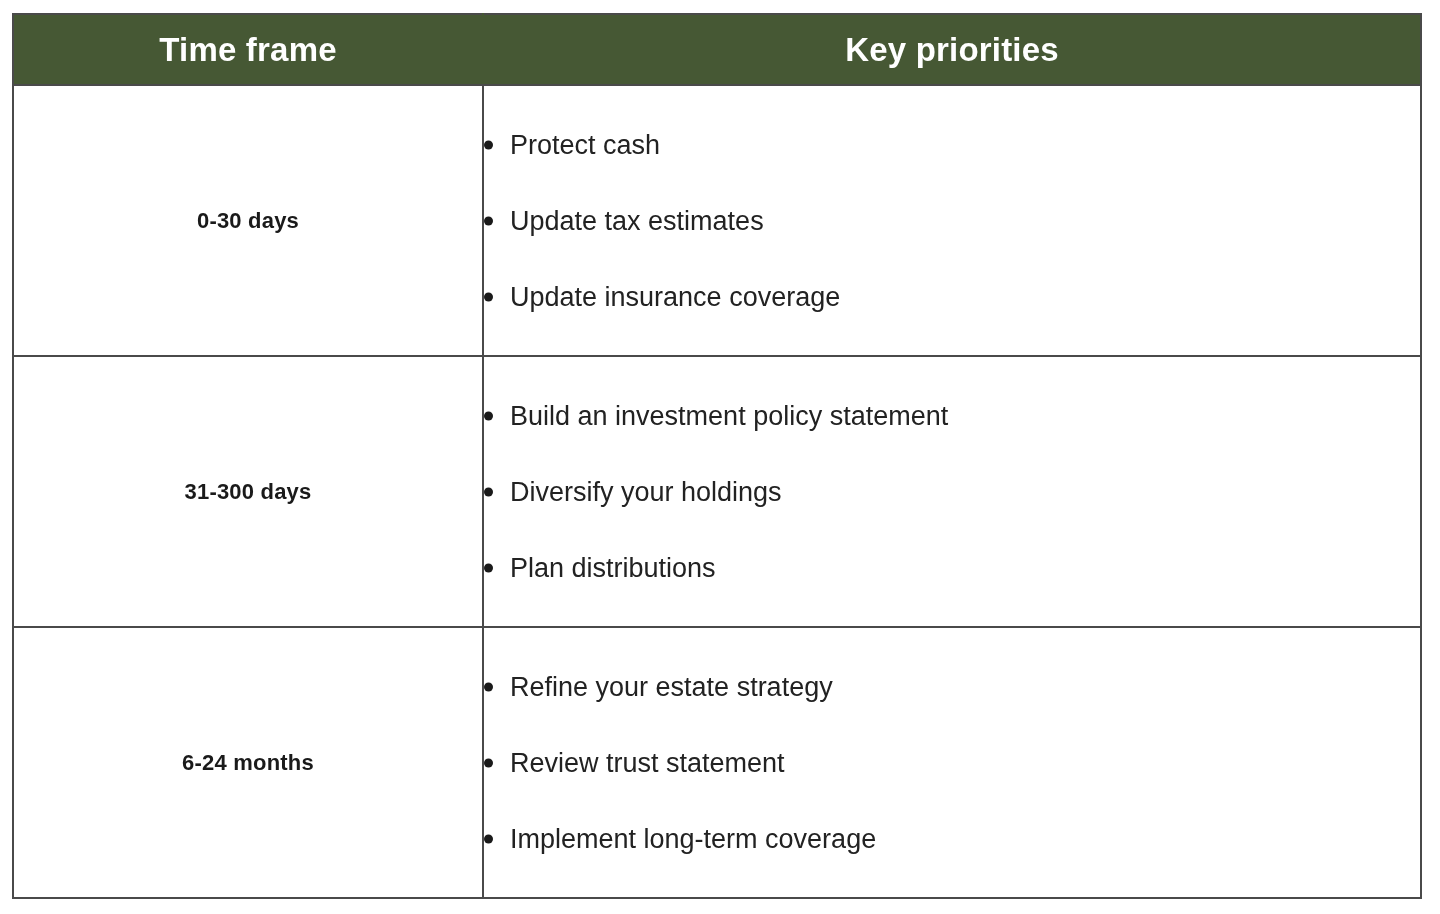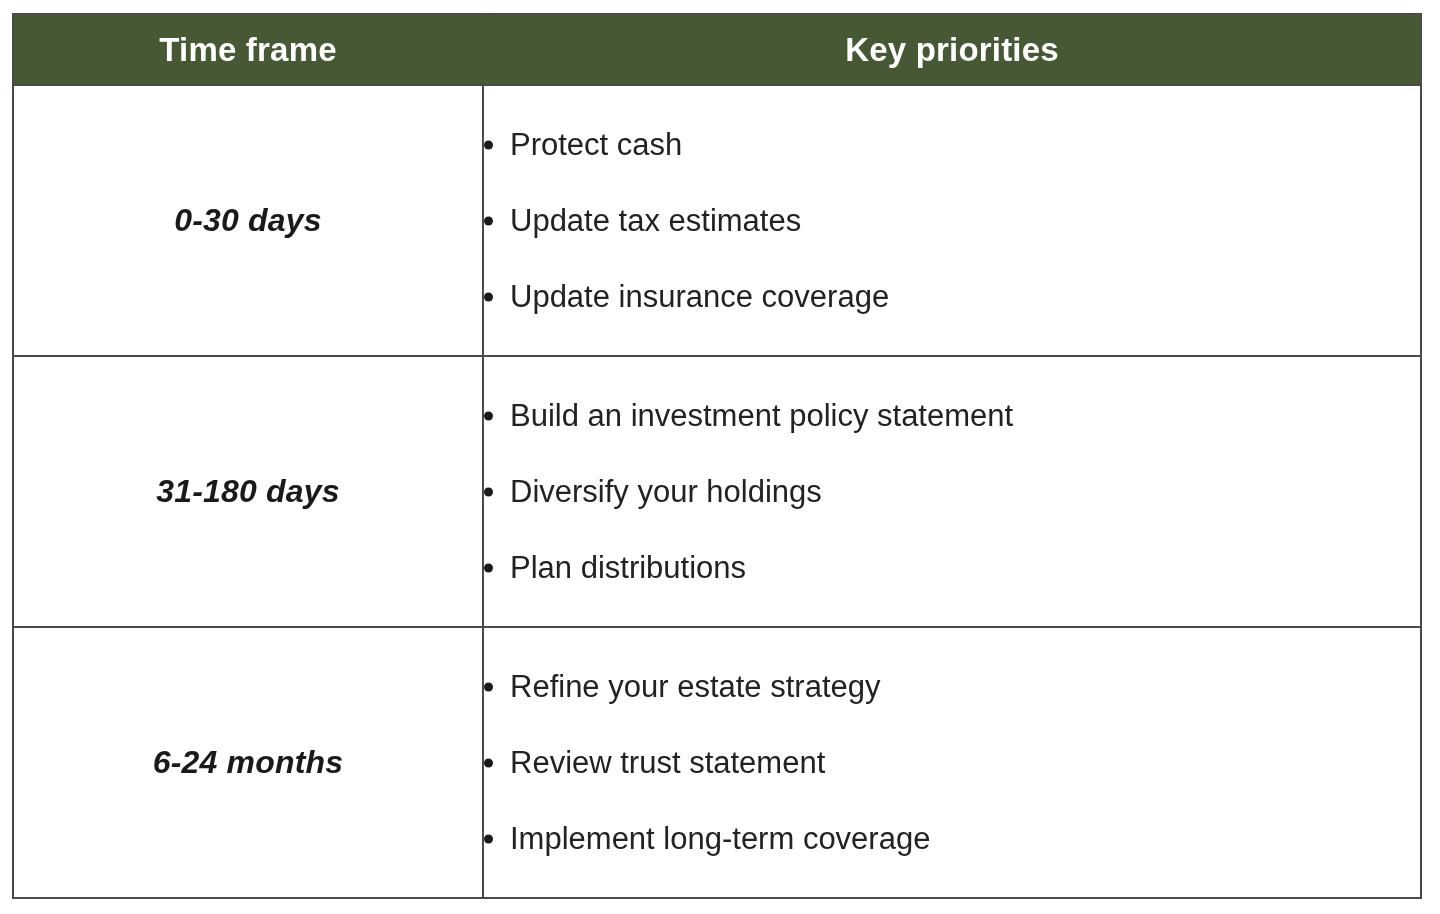--- a/index.html
+++ b/index.html
@@ -50,40 +50,39 @@
     font-size: 33px;
     font-weight: bold;
     letter-spacing: 0.2px;
     text-align: center;
   }
 
   thead th.head-timeframe { border-right: 2px solid #465834; }
 
   .row-label {
     text-align: center;
-    font-size: 32px;
+    font-size: 22px;
     font-weight: bold;
     color: #1a1a1a;
     letter-spacing: 0.2px;
-    font-style: italic;
   }
 
   .cell-priorities {
     padding: 0 10px 0 96px;
   }
 
   ul.priority-list {
     list-style: none;
     margin: 0;
     padding: 0;
   }
 
   ul.priority-list li {
     position: relative;
-    font-size: 31px;
+    font-size: 27px;
     line-height: 76px;
     color: #222222;
     padding-left: 26px;
     white-space: nowrap;
   }
 
   ul.priority-list li .bullet-dot {
     position: absolute;
     left: 0;
     top: 50%;
@@ -127,21 +126,21 @@
             </li>
             <li>
               <span class="bullet-dot"></span>
               <span>Update insurance coverage</span>
             </li>
           </ul>
         </td>
       </tr>
 
       <tr>
-        <td class="row-label">31-180 days</td>
+        <td class="row-label">31-300 days</td>
         <td class="cell-priorities">
           <ul class="priority-list">
             <li>
               <span class="bullet-dot"></span>
               <span>Build an investment policy statement</span>
             </li>
             <li>
               <span class="bullet-dot"></span>
               <span>Diversify your holdings</span>
             </li>

